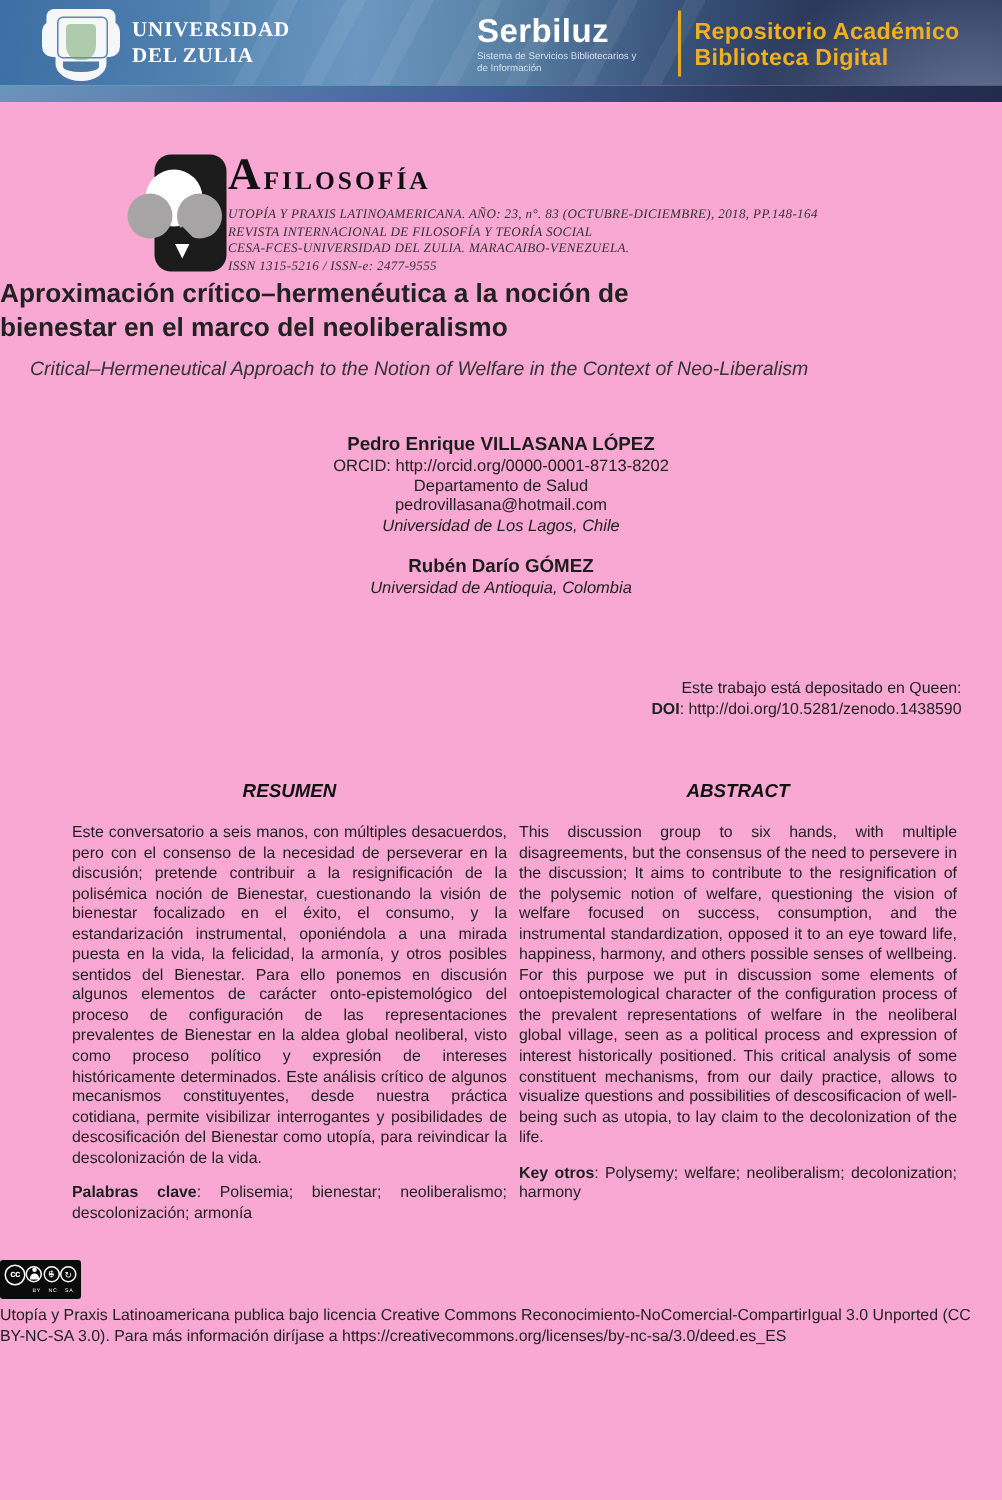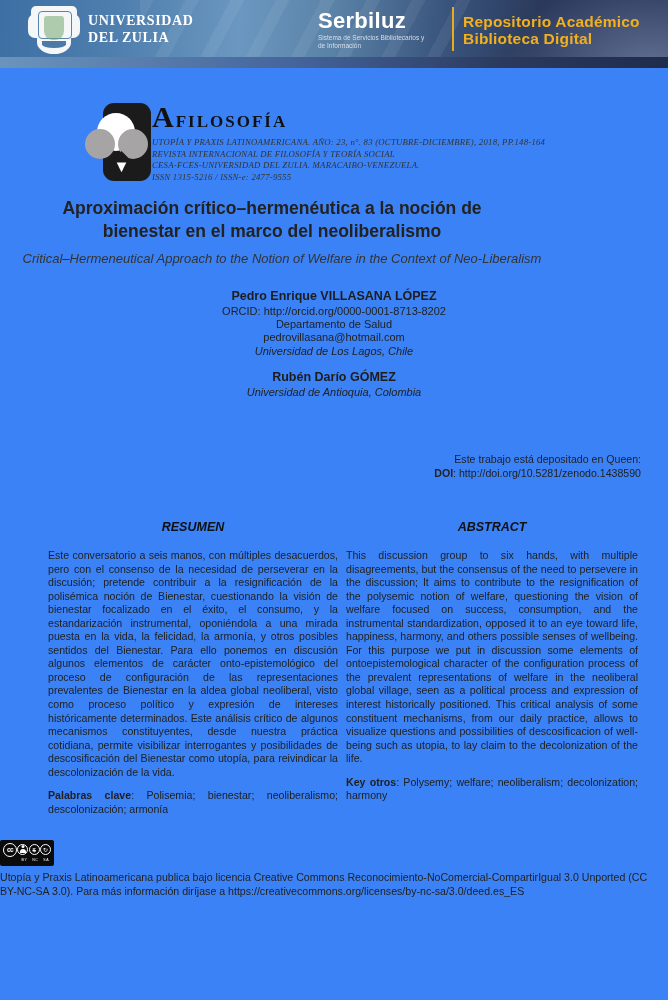--- a/index.html
+++ b/index.html
@@ -1,16 +1,16 @@
 <!DOCTYPE html>
 <html><head>
 <meta charset="utf-8">
 <style>
   html,body{margin:0;padding:0;background:#ffffff;}
-  #page{position:relative;width:668px;height:1000px;background:#3b82f6;overflow:hidden;
+  #page{position:relative;width:668px;height:1000px;background:#f9a8d4;overflow:hidden;
         font-family:"Liberation Sans",sans-serif;color:#1d1d1d;}
 
   
   .header-band{position:absolute;left:0;top:0;width:668px;height:57px;
     background:linear-gradient(95deg,#3d6fa4 0%,#4f7fae 18%,#6b97c0 36%,#5a82a6 50%,#3a557e 66%,#2b3a5c 80%,#27355a 100%);}
   .header-streaks{position:absolute;left:140px;top:0;width:330px;height:57px;opacity:.45;
     background:repeating-linear-gradient(118deg,rgba(255,255,255,.14) 0 12px,rgba(255,255,255,0) 12px 40px);}
   .header-globe{position:absolute;right:0;top:0;width:300px;height:57px;
     background:radial-gradient(ellipse 240px 170px at 95% 135%,rgba(165,180,210,.50),rgba(165,180,210,0) 62%);}
   .header-strip{position:absolute;left:0;top:57px;width:668px;height:11px;
@@ -48,21 +48,21 @@
   .owl-beak-inner{position:absolute;left:29px;top:57px;width:15px;height:13px;background:#fff;
     clip-path:polygon(18% 20%,82% 20%,50% 95%);}
   .art-text{position:absolute;left:67px;top:0;}
   .art-title{font-family:"Liberation Serif",serif;color:#111;letter-spacing:2px;}
   .art-title .big-a{font-size:30px;font-weight:bold;}
   .art-title .rest{font-size:17px;font-weight:bold;}
   .art-info{margin-top:3px;font-family:"Liberation Serif",serif;font-style:italic;
     font-size:8.7px;line-height:11.6px;color:#333;letter-spacing:.25px;}
 
   
-  .title-block{position:absolute;left:0;top:197px;width:544px;text-align:center;}
+  .title-block{position:absolute;left:0;top:184px;width:544px;}
   .title-line{font-size:17.5px;font-weight:bold;line-height:22.5px;color:#222;}
   .subtitle{margin-top:9px;font-size:13px;font-style:italic;color:#333;margin-left:20px;}
 
   
   .authors{position:absolute;left:0;top:289px;width:668px;text-align:center;}
   .author{margin-bottom:12px;}
   .author-name{font-size:12.5px;font-weight:bold;line-height:15px;margin-bottom:1px;}
   .author-line{font-size:11px;line-height:13.2px;color:#222;}
   .author-affil{font-size:11px;line-height:13.2px;font-style:italic;color:#222;}
 

